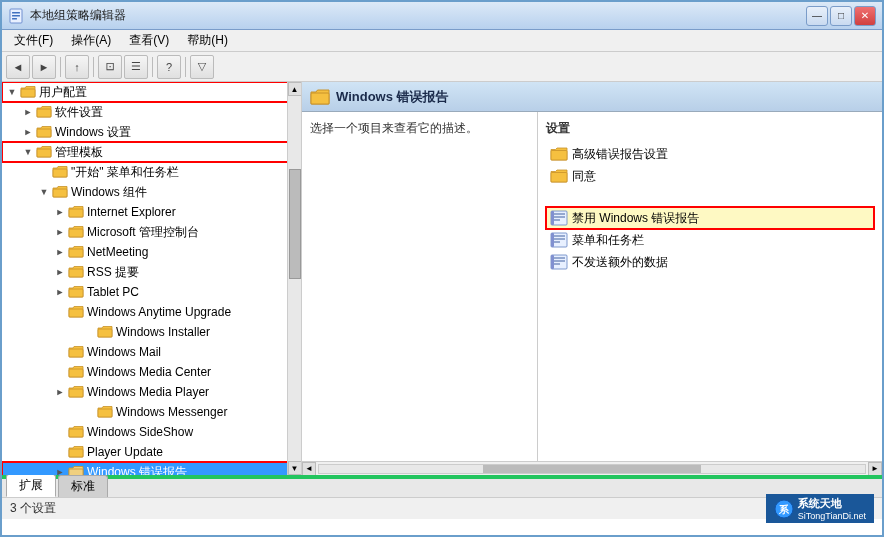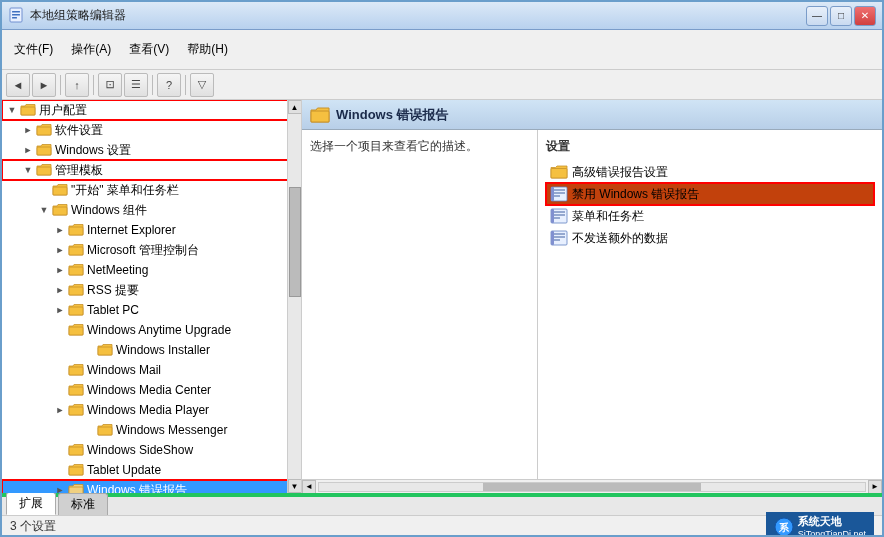--- a/index.html
+++ b/index.html
@@ -17,21 +17,21 @@
       background: linear-gradient(to bottom, #dce9f7, #b8d1ee);
       height: 28px;
       display: flex;
       align-items: center;
       padding: 0 6px;
       border-bottom: 1px solid #7a9cc9;
       justify-content: space-between;
     }
     .title-bar-left {
       display: flex;
-      align-items: flex-start;
+      align-items: center;
       gap: 6px;
     }
     .title-icon {
       width: 16px;
       height: 16px;
     }
     .title-text {
       font-size: 12px;
       color: #1a1a1a;
     }
@@ -53,21 +53,21 @@
       color: #333;
     }
     .title-btn.close-btn {
       background: linear-gradient(to bottom, #f07070, #d04040);
       color: white;
     }
 
     
     .menu-bar {
       background: #f0f0f0;
-      height: 40px;
+      height: 22px;
       display: flex;
       align-items: center;
       padding: 0 4px;
       border-bottom: 1px solid #ccc;
       gap: 2px;
     }
     .menu-item {
       padding: 2px 8px;
       font-size: 12px;
       color: #000;
@@ -230,23 +230,24 @@
 
     .settings-item {
       display: flex;
       align-items: center;
       height: 22px;
       gap: 4px;
       cursor: pointer;
       padding: 2px 4px;
     }
     .settings-item.highlighted {
-      background: #c2410c;
+      background: #fef9c3;
       outline: 2px solid red;
       outline-offset: -1px;
+      margin-top: 20px;
     }
 
     .settings-folder-icon {
       width: 18px;
       height: 16px;
       flex-shrink: 0;
     }
 
     .settings-label {
       font-size: 12px;
@@ -578,21 +579,21 @@
           </svg>
           <span class="tree-label">Windows SideShow</span>
         </div>
 
         <div class="tree-item" style="padding-left:50px;">
           <div class="tree-expander placeholder">►</div>
           <svg class="tree-folder-icon" viewBox="0 0 16 14">
             <path d="M1,3 L5,3 L6,1.5 L15,1.5 L15,12 L1,12 Z" fill="#f5c040" stroke="#c8922a" stroke-width="0.8"></path>
             <rect x="1" y="4" width="14" height="8" rx="1" fill="#f5c040" stroke="#c8922a" stroke-width="0.8"></rect>
           </svg>
-          <span class="tree-label">Tablet Update</span>
+          <span class="tree-label">Player Update</span>
         </div>
 
         <div class="tree-item selected red-outline" style="padding-left:50px;">
           <div class="tree-expander">►</div>
           <svg class="tree-folder-icon" viewBox="0 0 16 14">
             <path d="M1,3 L5,3 L6,1.5 L15,1.5 L15,12 L1,12 Z" fill="#f0d080" stroke="#c8922a" stroke-width="0.8"></path>
             <rect x="1" y="4" width="14" height="8" rx="1" fill="#f0d080" stroke="#c8922a" stroke-width="0.8"></rect>
           </svg>
           <span class="tree-label">Windows 错误报告</span>
         </div>
@@ -629,20 +630,27 @@
           <div class="settings-header">设置</div>
 
           <div class="settings-item">
             <svg class="settings-folder-icon" viewBox="0 0 18 16">
               <path d="M1,3.5 L5.5,3.5 L7,2 L17,2 L17,14 L1,14 Z" fill="#f5c040" stroke="#c8922a" stroke-width="0.8"></path>
               <rect x="1" y="4.5" width="16" height="9.5" rx="1" fill="#f5c040" stroke="#c8922a" stroke-width="0.8"></rect>
             </svg>
             <span class="settings-label">高级错误报告设置</span>
           </div>
 
+          <div class="settings-item">
+            <svg class="settings-folder-icon" viewBox="0 0 18 16">
+              <path d="M1,3.5 L5.5,3.5 L7,2 L17,2 L17,14 L1,14 Z" fill="#f5c040" stroke="#c8922a" stroke-width="0.8"></path>
+              <rect x="1" y="4.5" width="16" height="9.5" rx="1" fill="#f5c040" stroke="#c8922a" stroke-width="0.8"></rect>
+            </svg>
+            <span class="settings-label">同意</span>
+          </div>
 
           <div class="settings-item highlighted">
             <svg class="settings-folder-icon" viewBox="0 0 18 16">
               <rect x="1" y="1" width="16" height="14" rx="1" fill="#e8f0ff" stroke="#6080c0" stroke-width="0.8"></rect>
               <line x1="3" y1="4" x2="15" y2="4" stroke="#4060a0" stroke-width="1"></line>
               <line x1="3" y1="7" x2="15" y2="7" stroke="#4060a0" stroke-width="1"></line>
               <line x1="3" y1="10" x2="10" y2="10" stroke="#4060a0" stroke-width="1"></line>
               <rect x="1" y="1" width="3" height="14" fill="#8090d0" rx="1"></rect>
             </svg>
             <span class="settings-label">禁用 Windows 错误报告</span>

